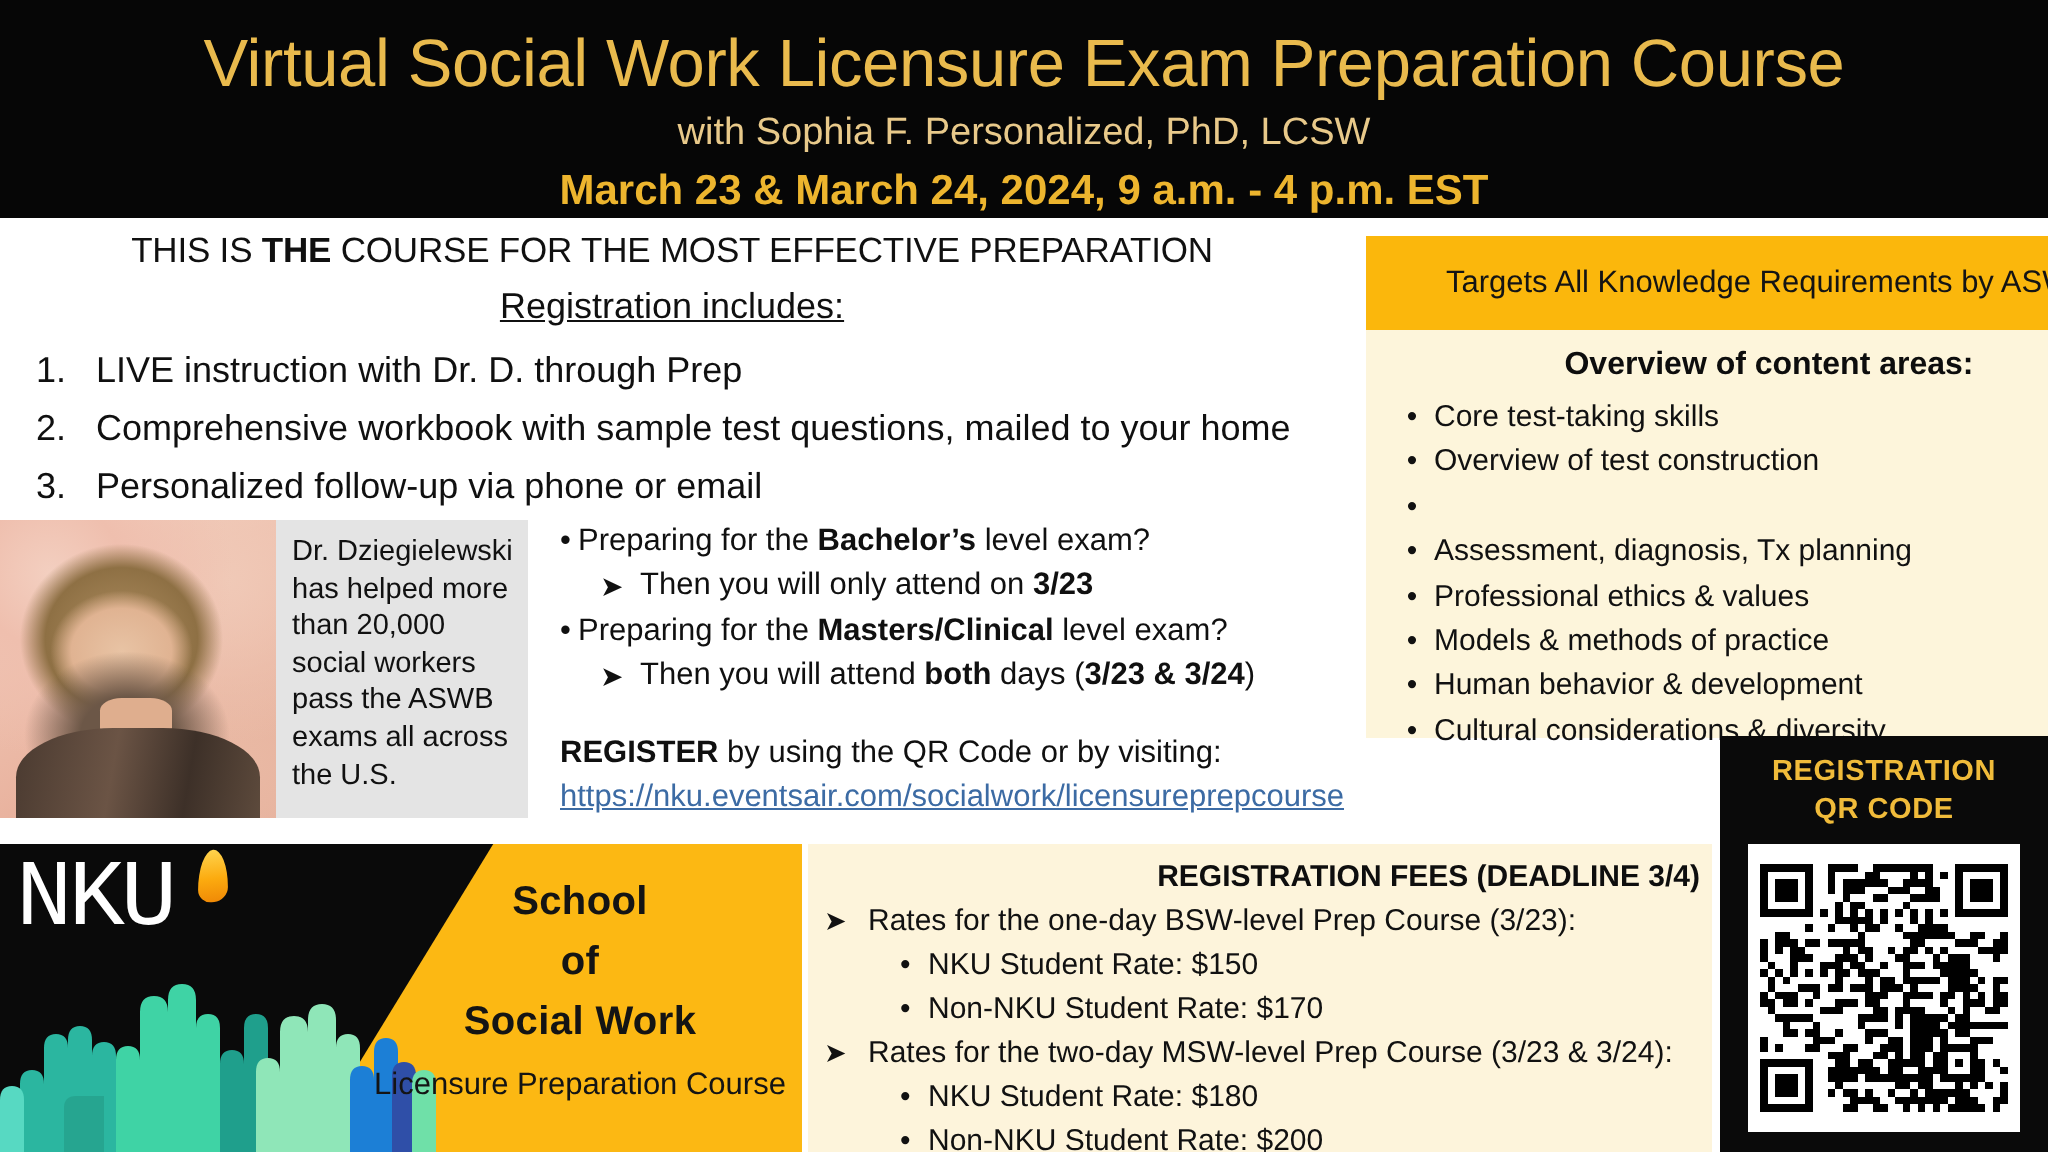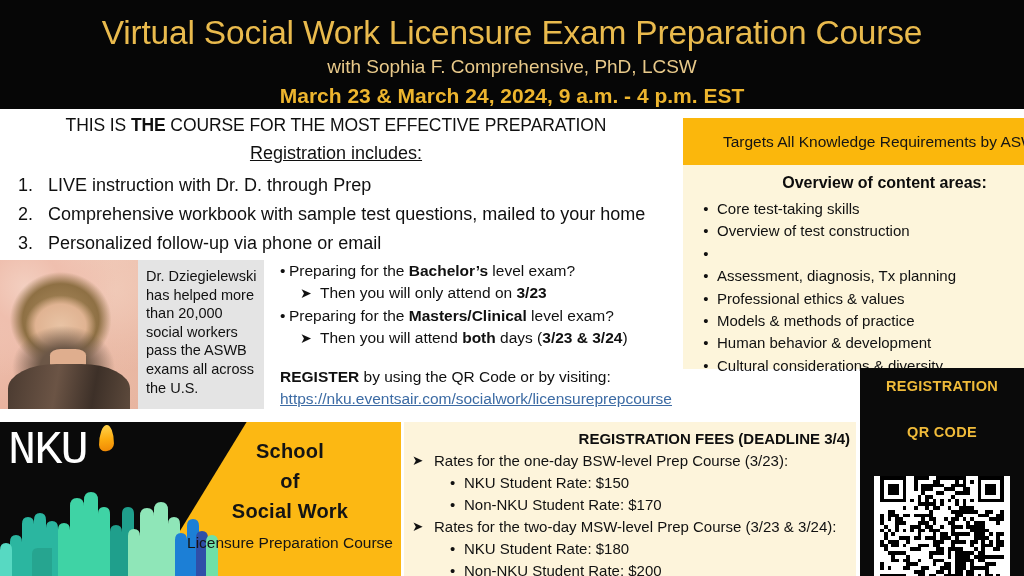--- a/index.html
+++ b/index.html
@@ -228,21 +228,20 @@
     padding-left: 38px;
   }
   .fees .lvl2 .bul { width: 14px; flex: 0 0 14px; }
 
   
   .qr-panel {
     position: absolute; left: 860px; top: 368px; width: 164px; height: 208px;
     background: #0a0a0a;
     display: flex; flex-direction: column; align-items: center;
     padding-top: 9px;
-    gap: 27px;
   }
   .qr-title {
     color: #f0bb3a; font-size: 14.5px; font-weight: 700; line-height: 19px;
     text-align: center; letter-spacing: 0.3px;
   }
   .qr-box {
     margin-top: 7px;
     width: 136px; height: 144px;
     background: #ffffff;
     display: flex; align-items: center; justify-content: center;
@@ -254,21 +253,21 @@
     background: #ffffff;
   }
 </style>
 </head>
 <body>
 
 <div id="poster">
 
   <div class="header">
     <div class="title">Virtual Social Work Licensure Exam Preparation Course</div>
-    <div class="subtitle">with Sophia F. Comprehensive, PhD, LCSW</div>
+    <div class="subtitle">with Sophia F. Personalized, PhD, LCSW</div>
     <div class="dateline">March 23 &amp; March 24, 2024, 9 a.m. - 4 p.m. EST</div>
   </div>
 
   <div class="intro">
     <div class="intro-head"><span>THIS IS </span><b>THE</b><span> COURSE FOR THE MOST EFFECTIVE PREPARATION</span></div>
     <div class="reg-includes"><span>Registration includes:</span></div>
     <div class="numlist">
       <div class="li">
         <div class="num">1.</div>
         <div class="txt">LIVE instruction with Dr. D. through Prep</div>

